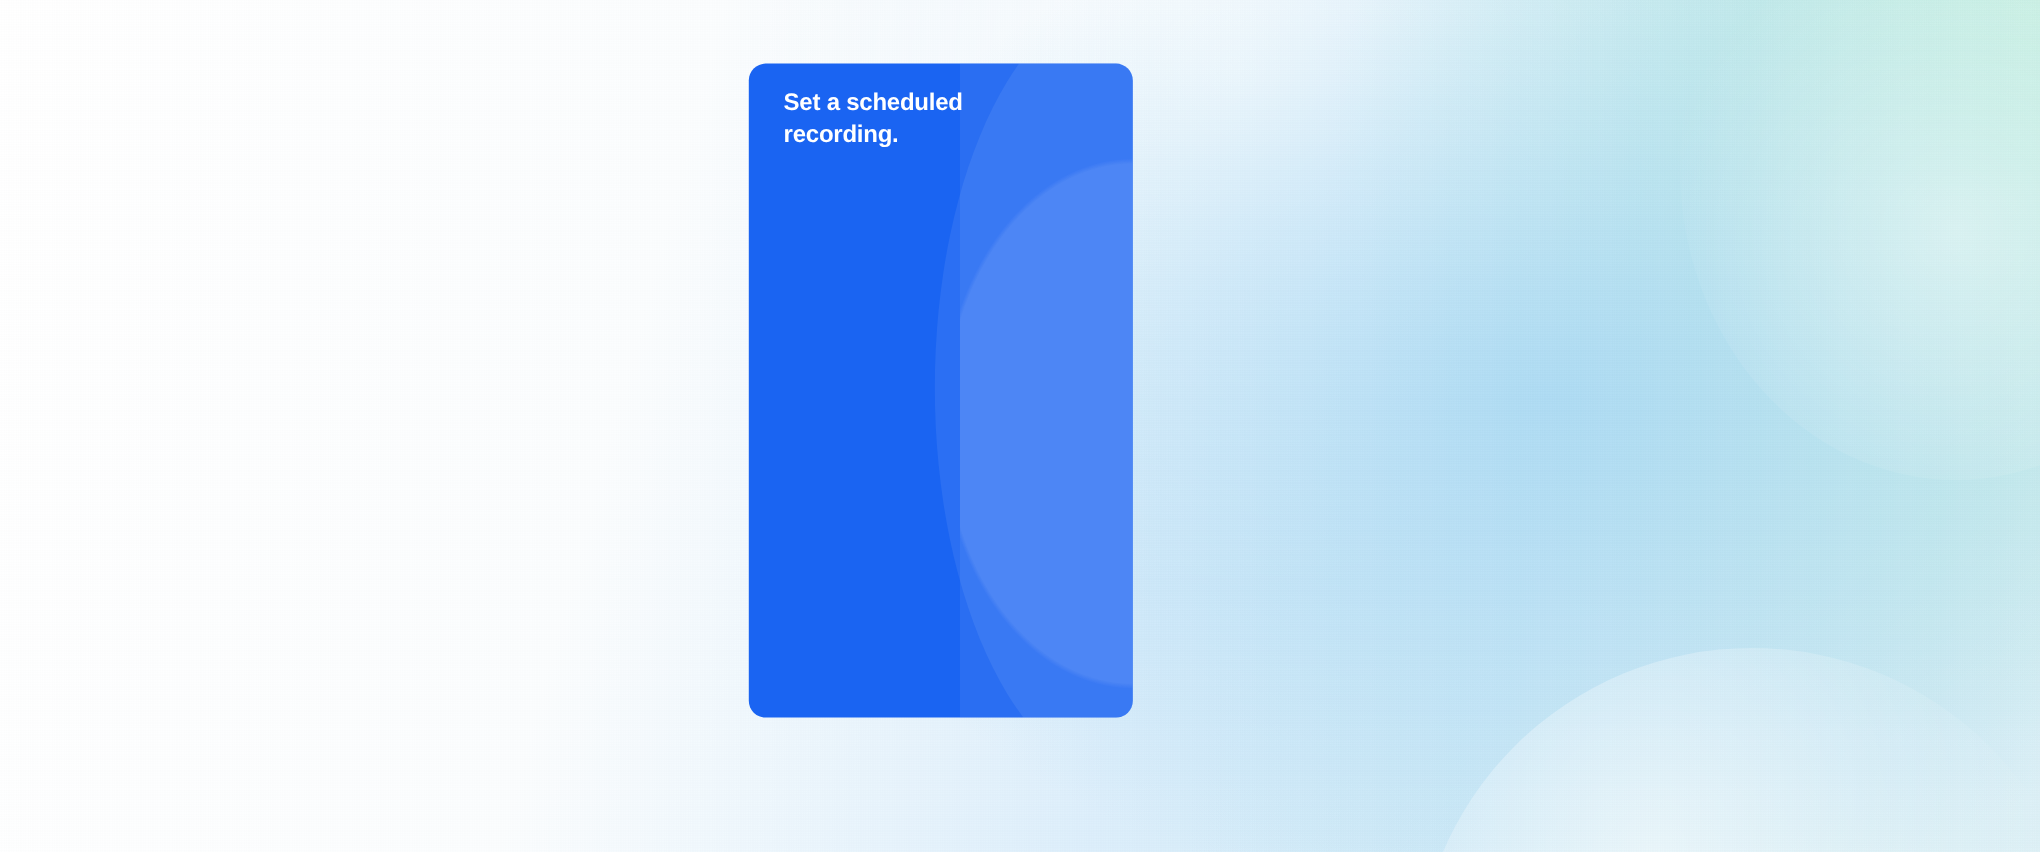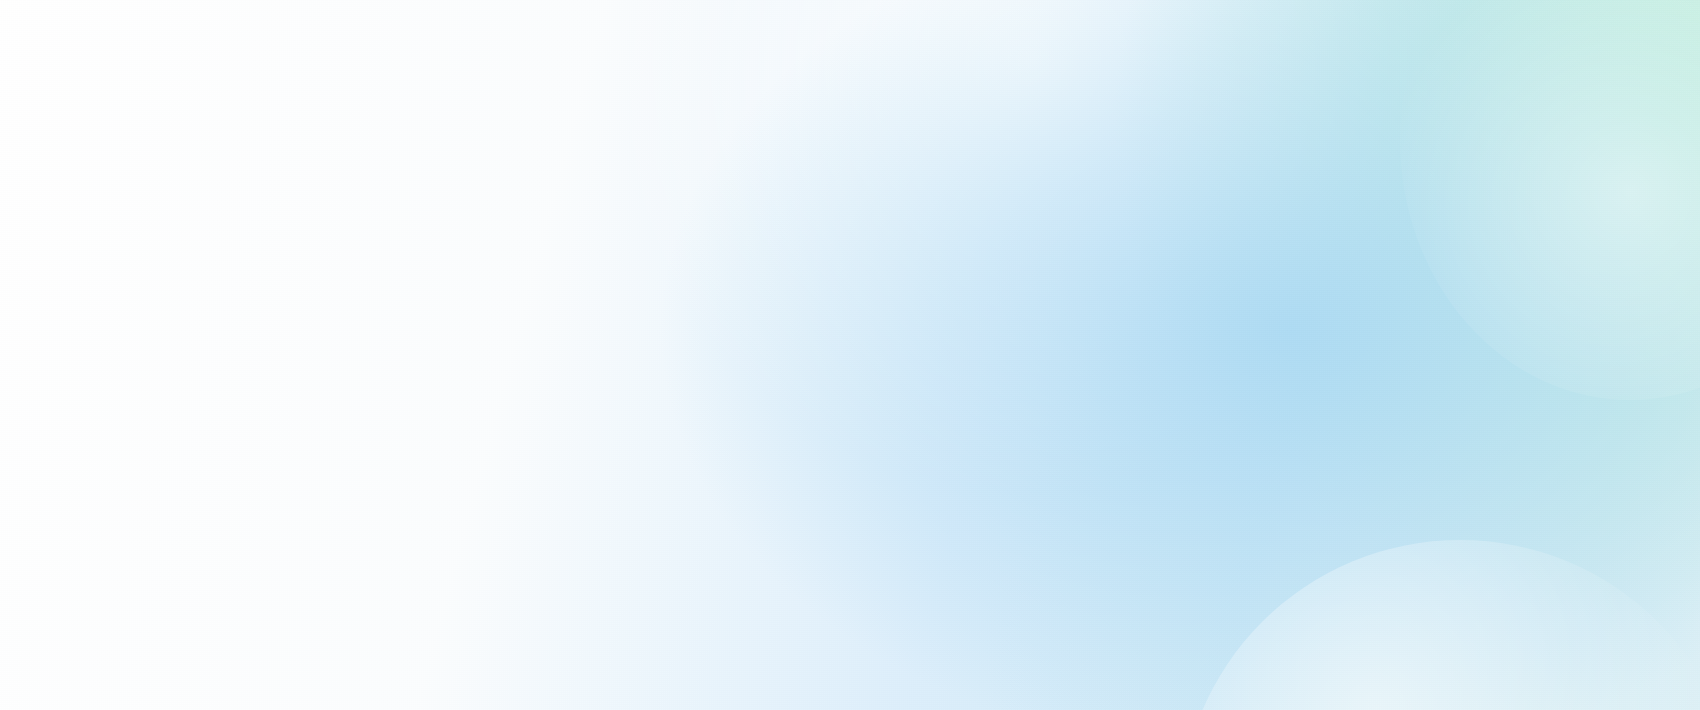--- a/index.html
+++ b/index.html
@@ -84,13 +84,20 @@
   }
 </style>
 </head>
 <body>
 
 <div id="page">
   <div class="bg-swoosh sw1"></div>
   <div class="bg-swoosh sw2"></div>
   <div id="page-noise"></div>
 
+  <div id="hero">
+    <div id="hero-arc"></div>
+    <div id="hero-wedge"></div>
+    <div id="hero-title">Set a scheduled
+recording.</div>
+
+  </div>
 </div>
 
 </body></html>

